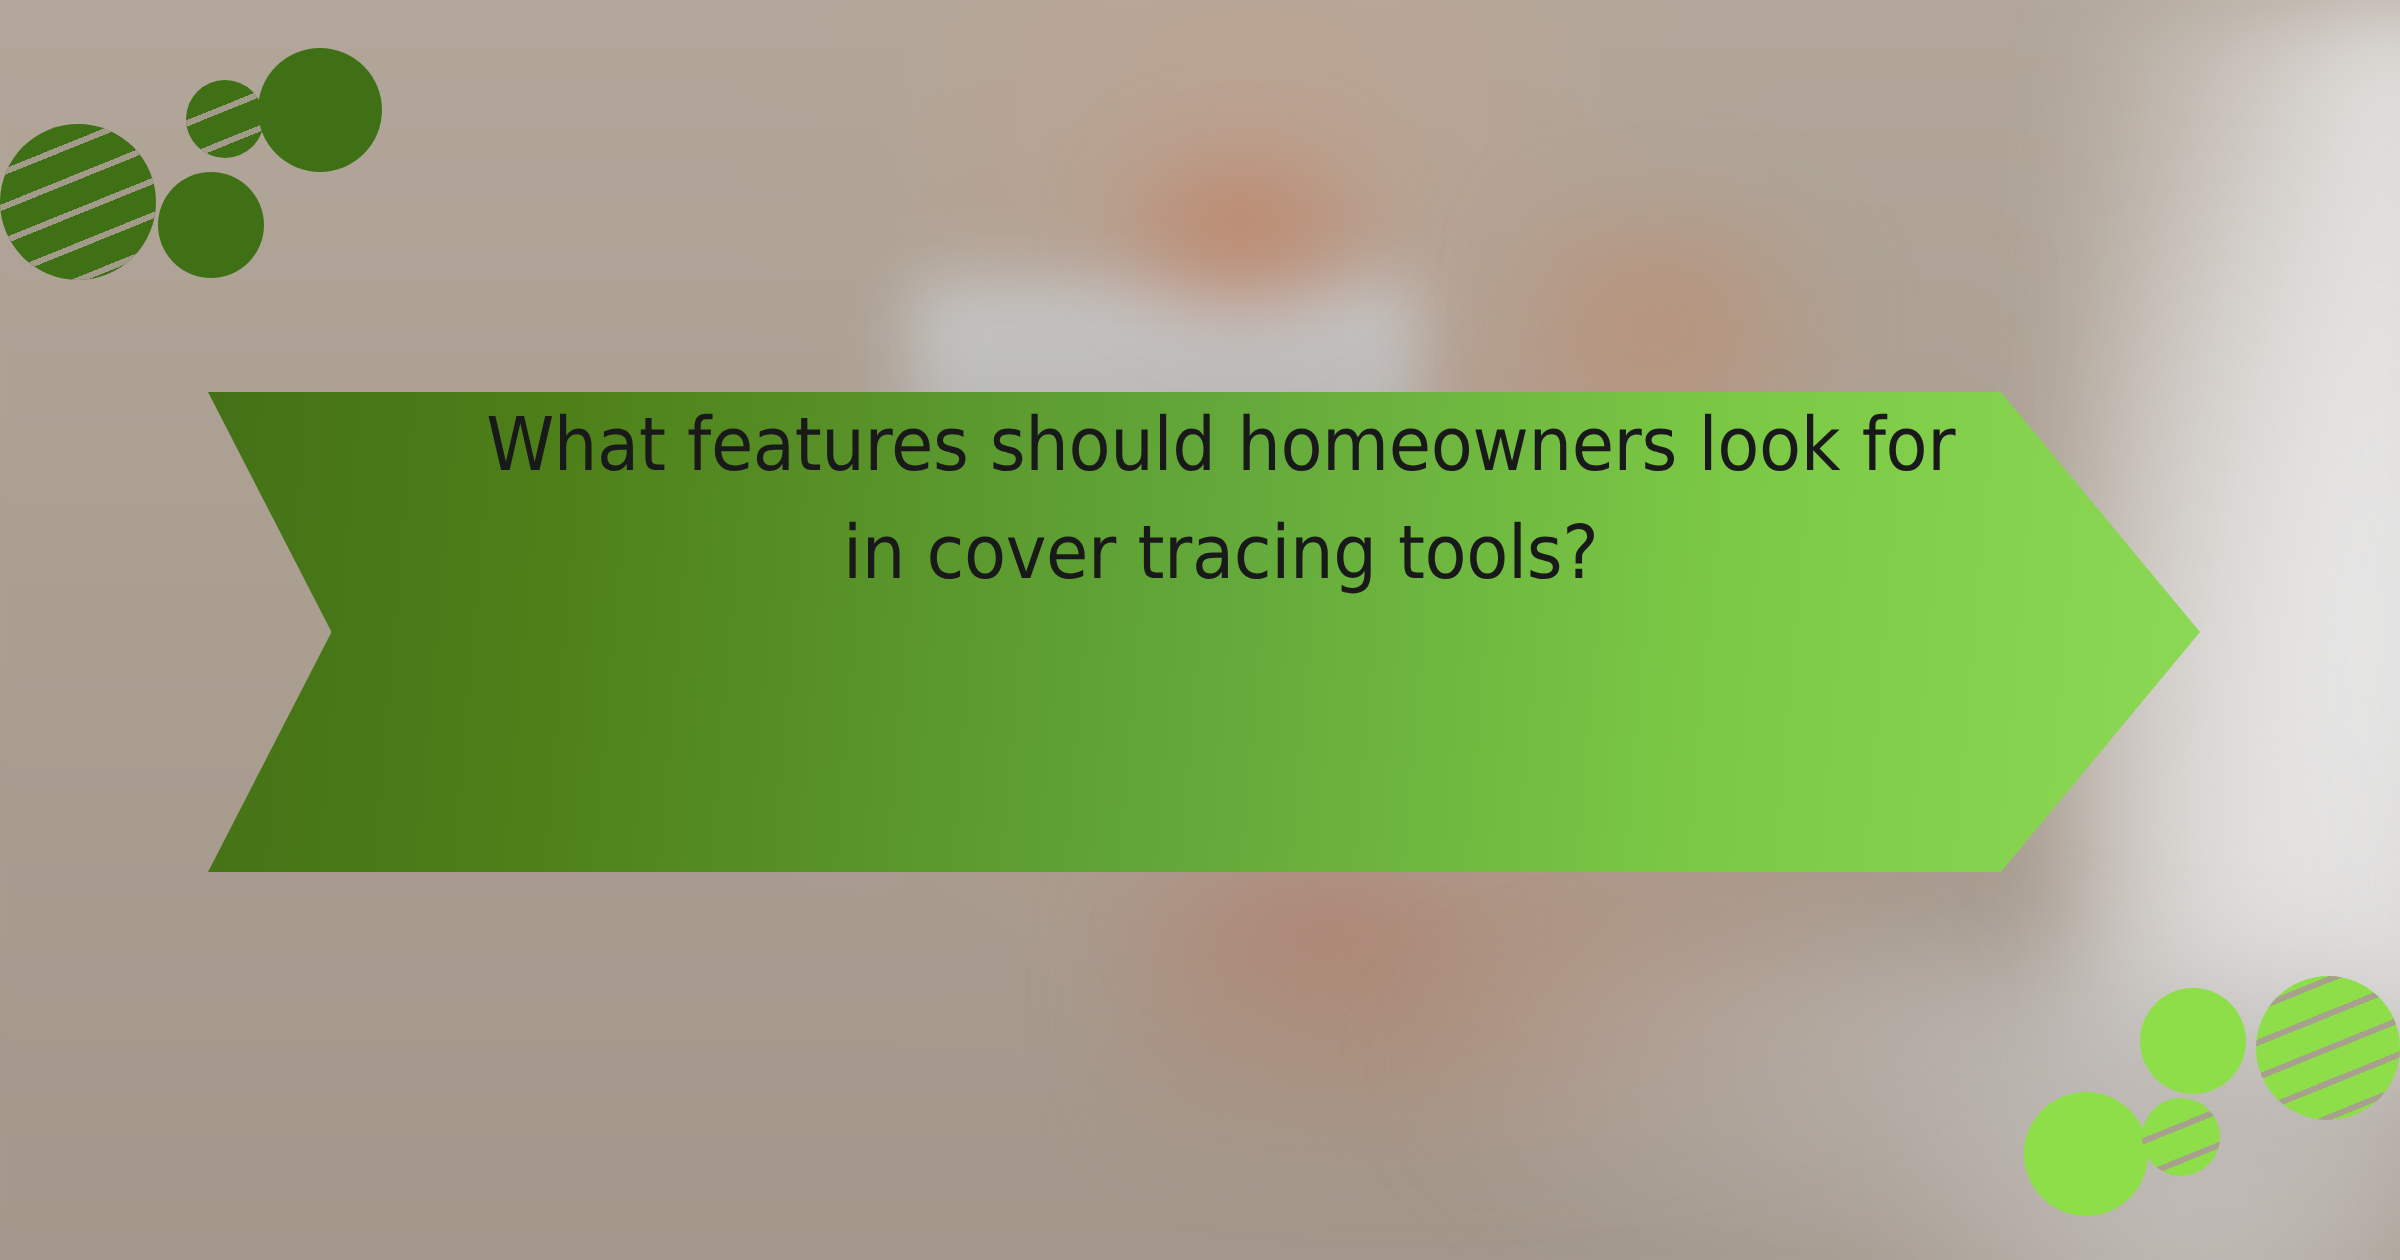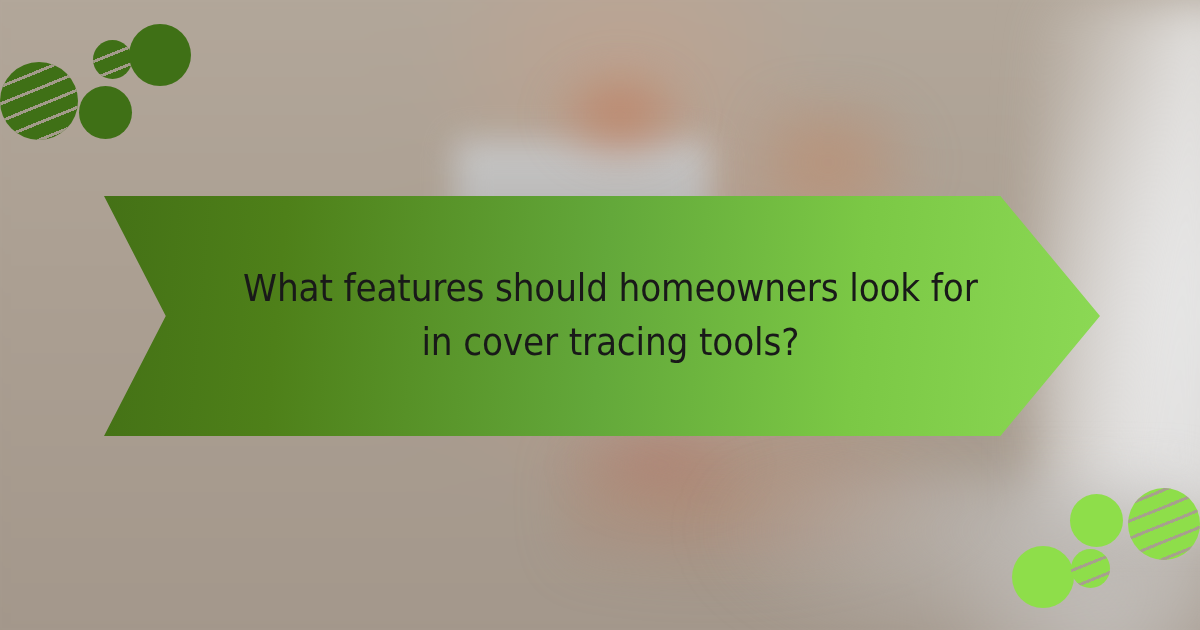--- a/index.html
+++ b/index.html
@@ -127,21 +127,21 @@
     height: 240px;
     clip-path: polygon(
       0% 0%,
       90.0% 0%,
       100% 50%,
       90.0% 100%,
       0% 100%,
       6.2% 50%
     );
     display: flex;
-    align-items: center;
+    align-items: flex-start;
     justify-content: center;
   }
   .banner-fill {
     position: absolute;
     inset: 0;
     background: linear-gradient(95deg, #447116 0%, #4e8019 18%, #63a83a 50%, #7bc845 75%, #8cd955 100%);
   }
   .banner-text {
     position: relative;
     z-index: 2;

